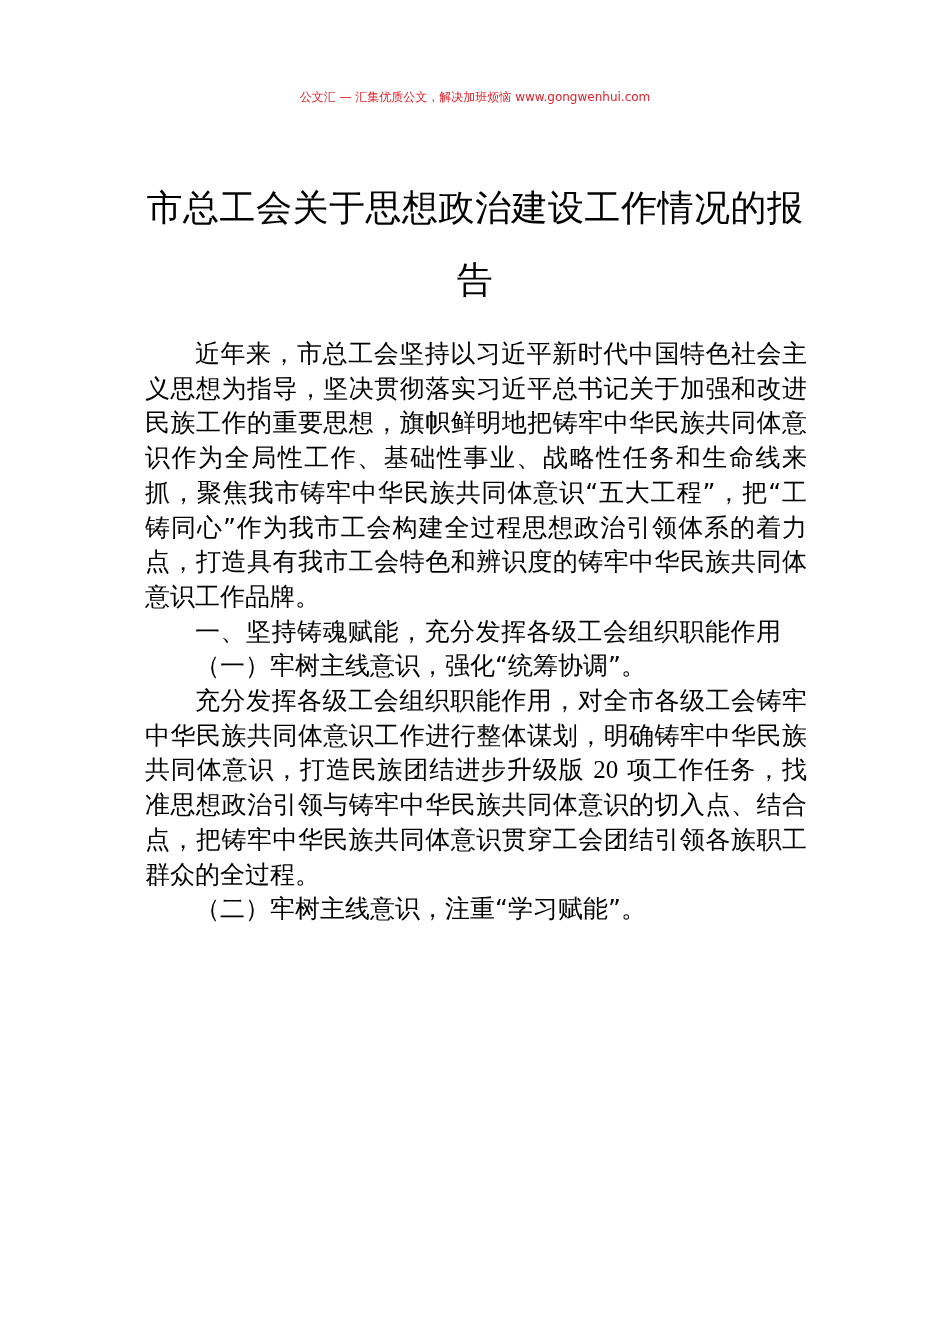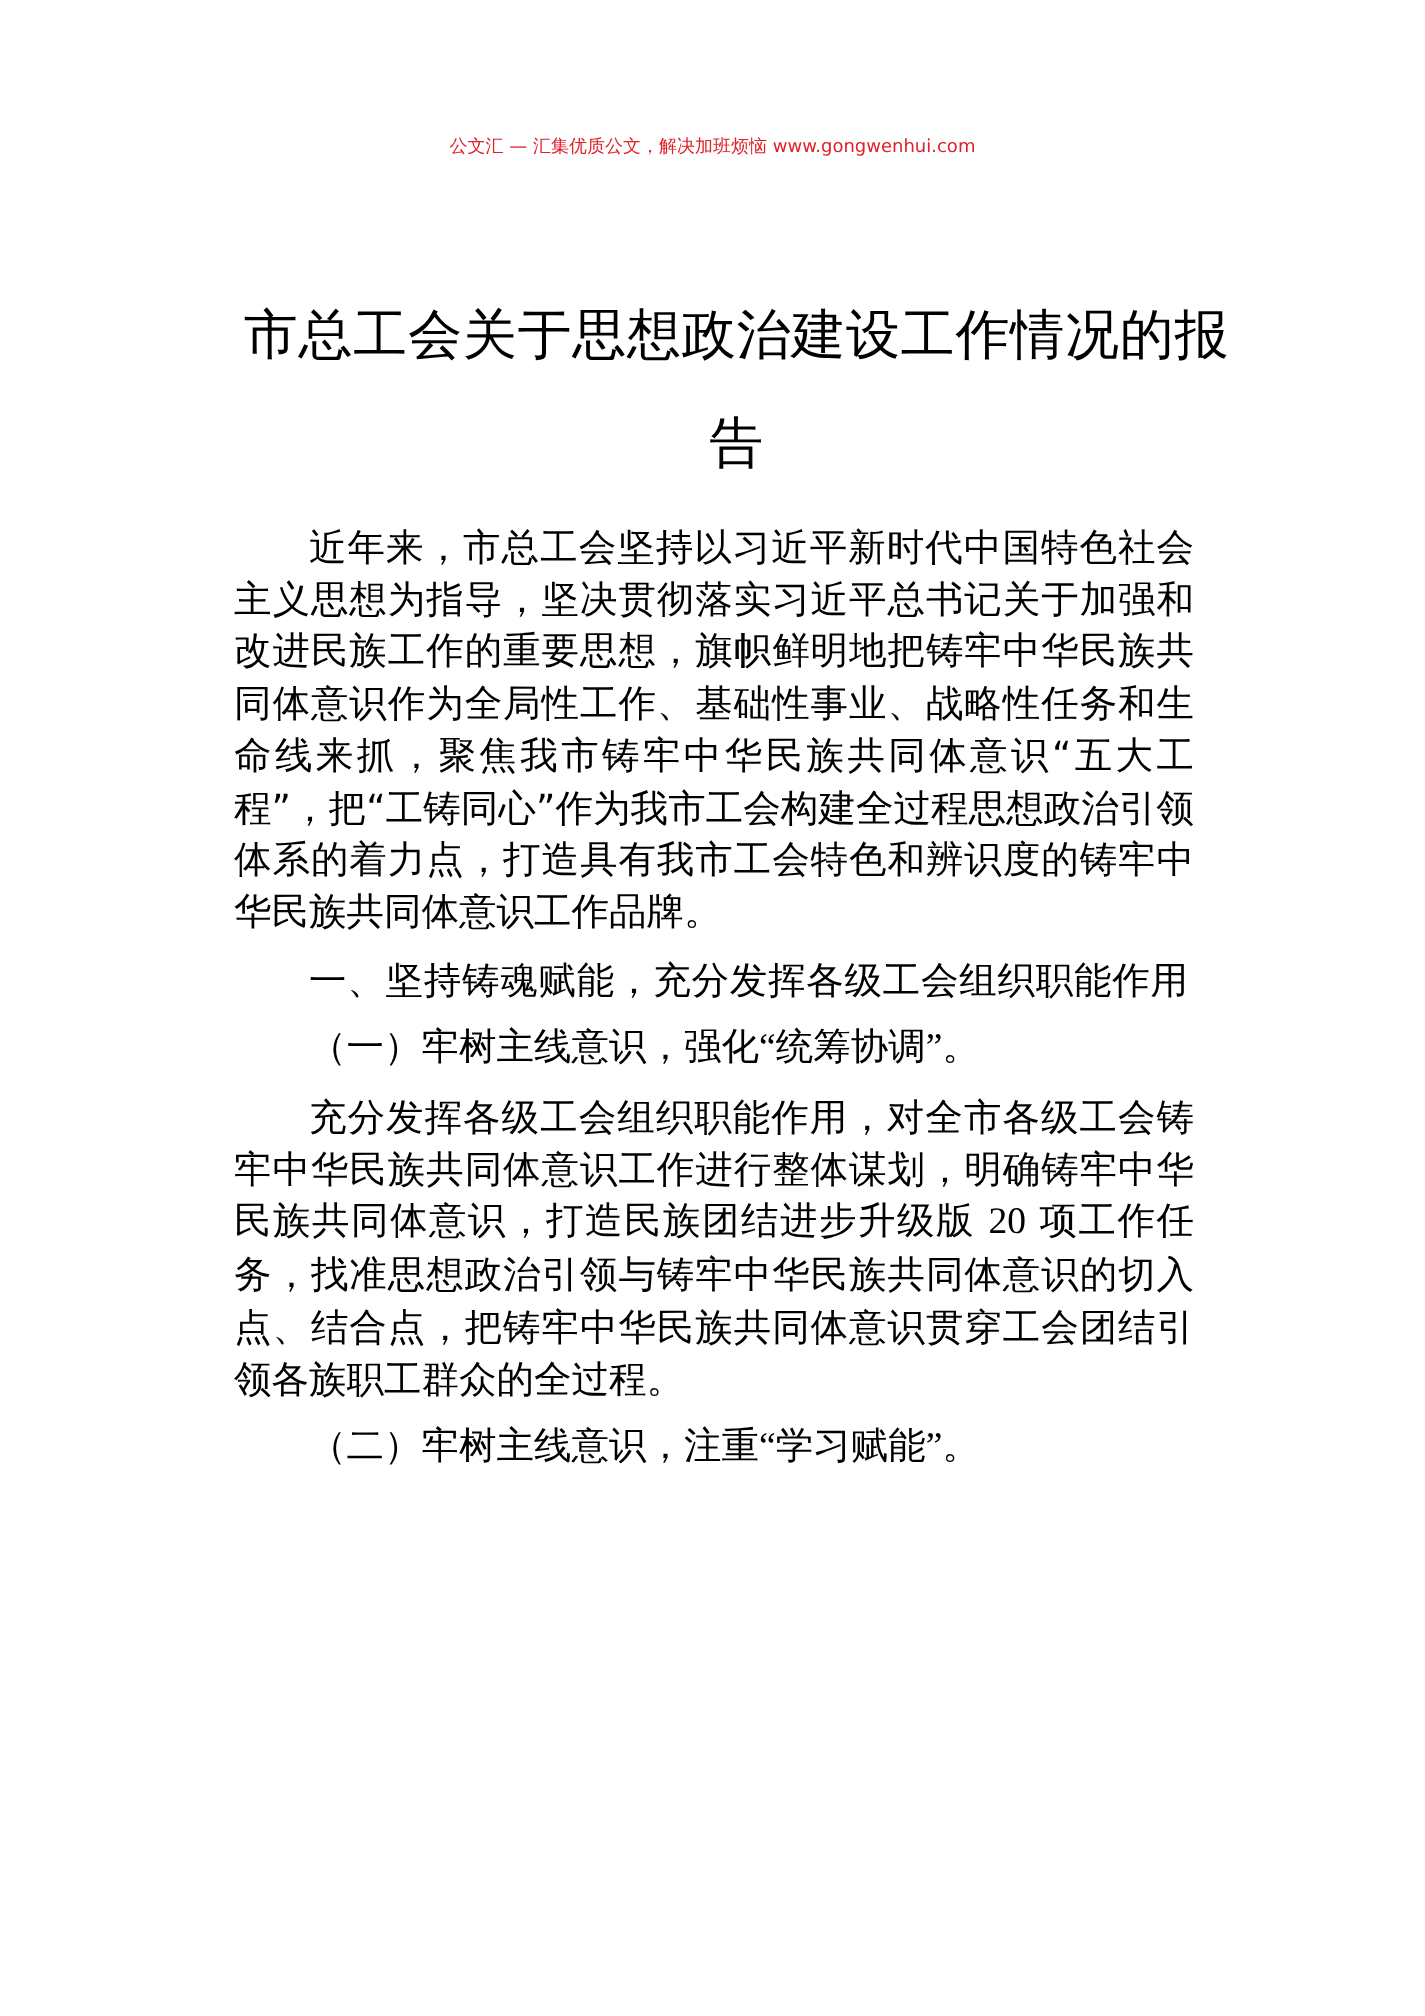--- a/index.html
+++ b/index.html
@@ -28,48 +28,47 @@
     }
     .title {
       position: absolute;
       top: 172px;
       left: 145px;
       width: 660px;
       text-align: center;
       font-size: 36px;
       line-height: 72px;
       font-weight: normal;
-      margin: 16px;
+      margin: 0;
       letter-spacing: 0.5px;
     }
     .body {
       position: absolute;
       top: 337px;
       left: 145px;
       width: 662px;
       font-size: 25px;
       line-height: 34.7px;
     }
     .body p {
-      margin: 11px;
+      margin: 0;
       padding: 0;
       text-align: justify;
       text-align-last: left;
       word-break: break-all;
     }
     .indent {
       text-indent: 50px;
     }
     .heading1 {
       font-family: "DejaVu Sans", sans-serif;
       letter-spacing: 0.5px;
     }
     .heading2 {
       text-indent: 50px;
-      font-family: Liberation Serif, serif;
     }
     .num {
       font-family: "Liberation Serif", "DejaVu Serif", serif;
     }
   </style>
 </head>
 <body>
 
 <div class="watermark">公文汇 — 汇集优质公文，解决加班烦恼 www.gongwenhui.com</div>
 

